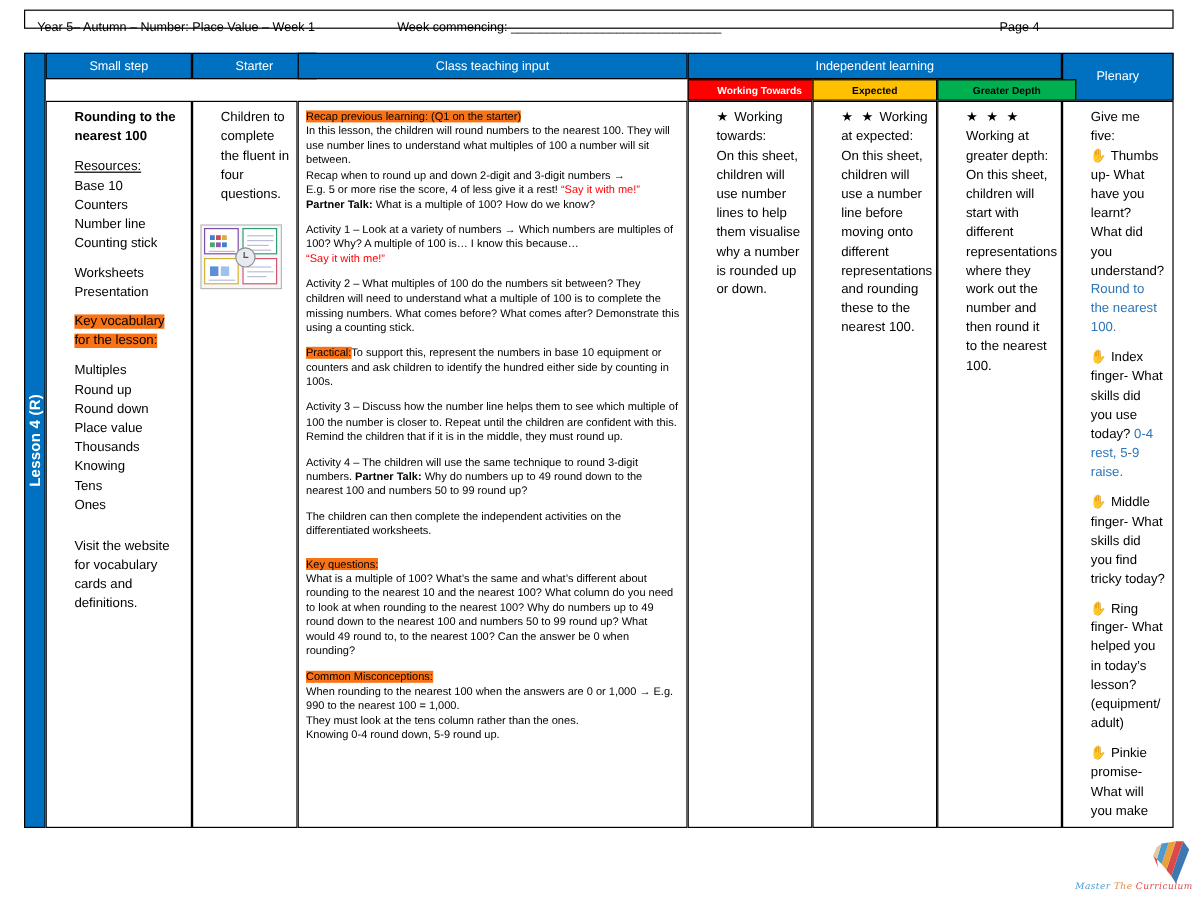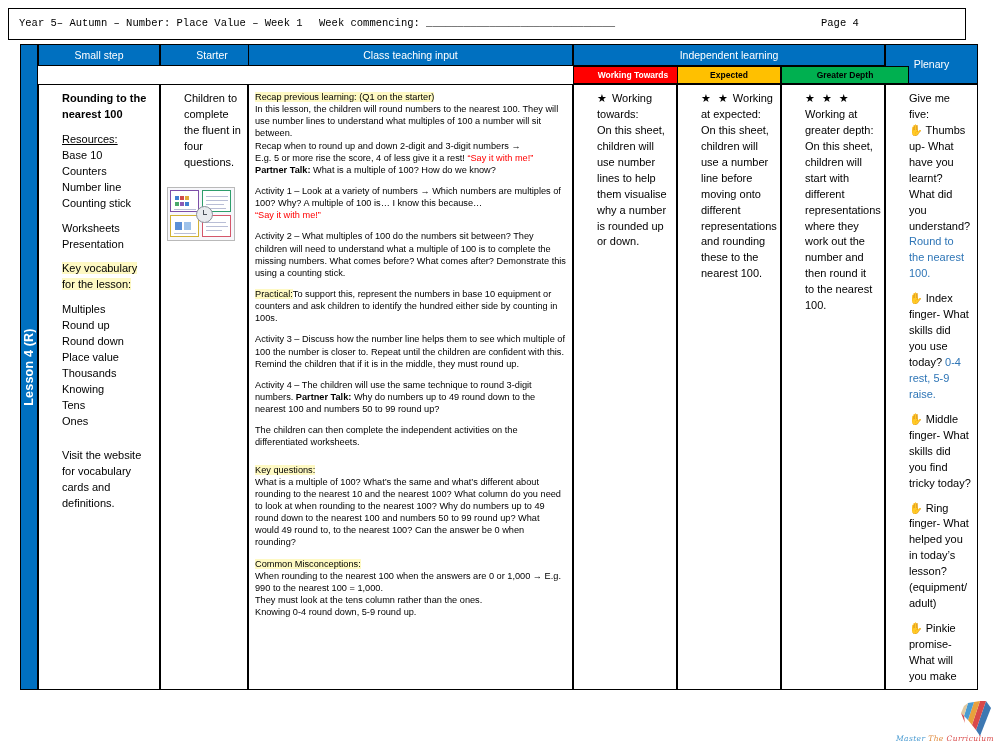--- a/index.html
+++ b/index.html
@@ -12,27 +12,26 @@
     height: 750px;
     font-family: "Liberation Sans", sans-serif;
     color: #000000;
     position: relative;
     overflow: hidden;
   }
 
   
   .page-header {
     position: absolute;
-    left: 8px;
+    left: 20px;
     top: 8px;
     width: 958px;
-    height: 32px;
+    height: 16px;
     border: 1.5px solid #000000;
     box-sizing: border-box;
-    font-family: Liberation Mono, monospace;
   }
   .hdr-title {
     position: absolute;
     left: 10px;
     top: 8px;
     font-size: 10.5px;
     white-space: nowrap;
   }
   .hdr-commencing {
     position: absolute;
@@ -133,21 +132,21 @@
   }
   .cell-inner.small {
     font-size: 11px;
     line-height: 1.45;
     padding-left: 23px;
   }
 
   
   .b { font-weight: bold; }
   .u { text-decoration: underline; }
-  .hl { background: #fef9c3; text-align: center; }
+  .hl { background: #f97316; text-align: center; }
   .red { color: #FF0000; }
   .blue { color: #2E75B6; }
   .gap { height: 9px; }
   .gap-sm { height: 6px; }
   p { margin: 0; }
   .stars { letter-spacing: 2px; }
 
   
   .thumb {
     margin: 12px 0 0 6px;
@@ -238,21 +237,21 @@
   </div>
 
   <div class="col-head" style="left:18px;  width:122px;">Small step</div>
   <div class="col-head" style="left:140px; width:104px;">Starter</div>
   <div class="col-head" style="left:228px; width:325px;">Class teaching input</div>
   <div class="col-head" style="left:553px; width:312px;">Independent learning</div>
   <div class="col-head" style="left:865px; width:93px; height:40px;">Plenary</div>
 
   <div class="sub-head wt" style="left:553px; width:120px;">Working Towards</div>
   <div class="sub-head ex" style="left:657px; width:104px;">Expected</div>
-  <div class="sub-head gd" style="left:761px; width:128px;">Greater Depth</div>
+  <div class="sub-head gd" style="left:761px; width:116px;">Greater Depth</div>
 
   <div class="cell" style="left:18px; top:40px; width:122px; height:606px;">
     <div class="cell-inner small">
       <p class="b">Rounding to the nearest 100</p>
       <div class="gap"></div>
       <p class="u">Resources:</p>
       <p>Base 10</p>
       <p>Counters</p>
       <p>Number line</p>
       <p>Counting stick</p>

